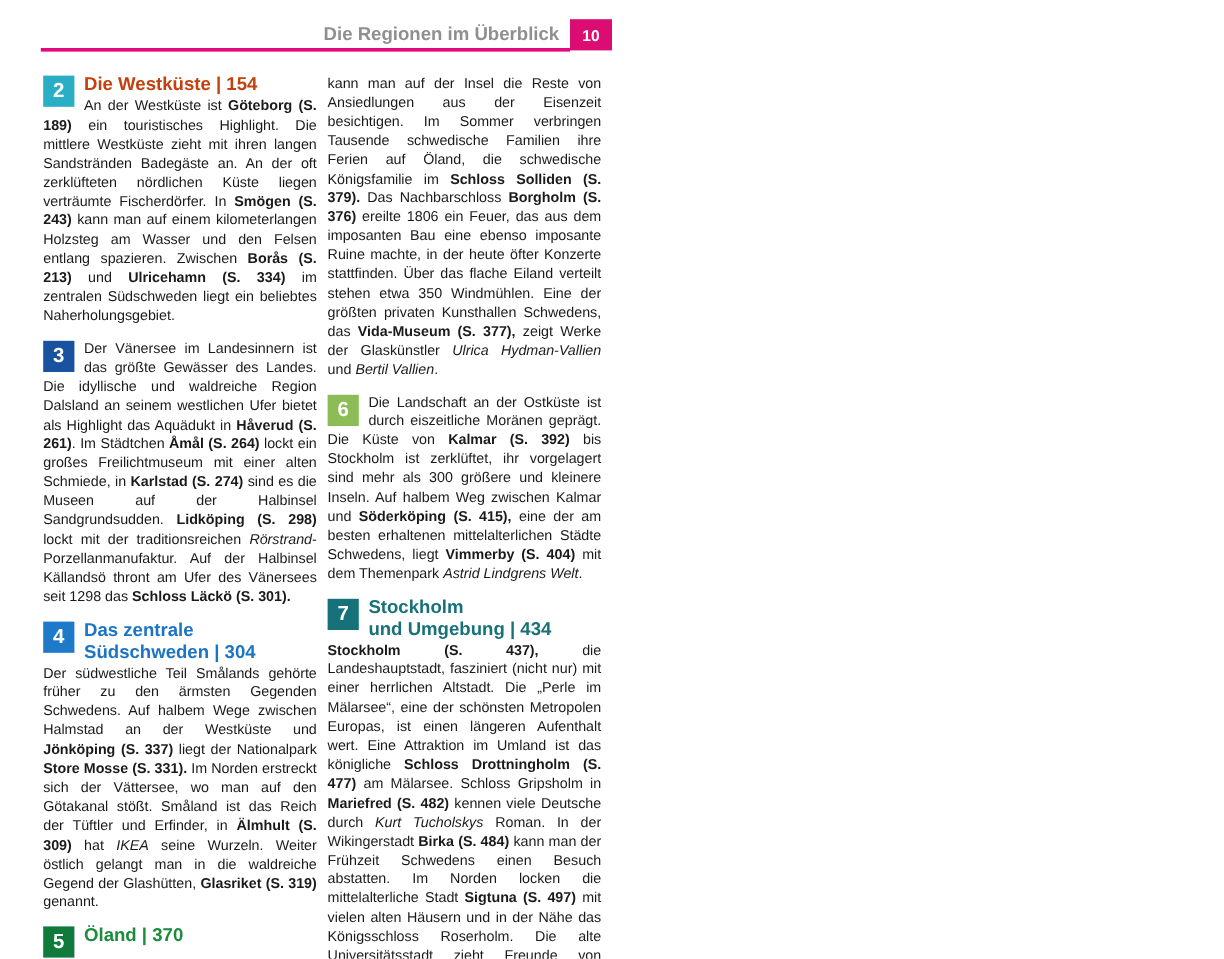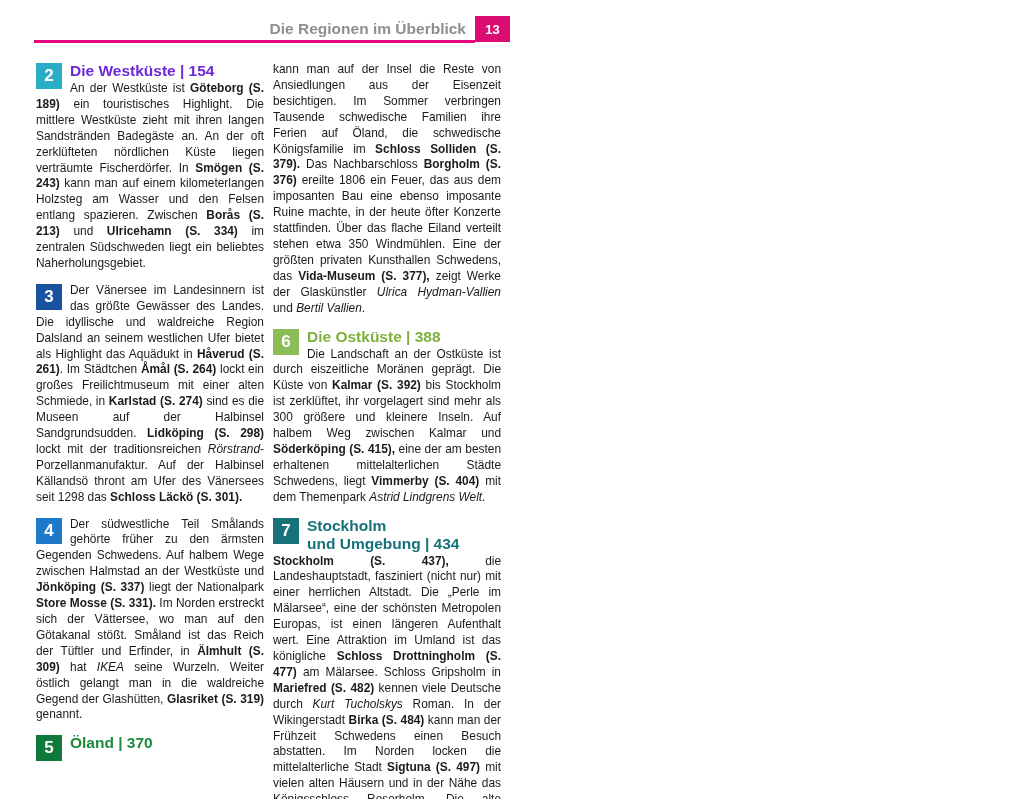--- a/index.html
+++ b/index.html
@@ -244,48 +244,48 @@
     </div>
     <div class="s1cols">
       <p>Die meisten Besucher betreten schwedischen Boden über die südlichste Provinz des Landes, Skåne (dt.: Schonen), die bis 1658 dänisch war. Die Gegend ist bekannt für ihre weiten Felder und gilt als Kornkammer Schwedens.</p>
       <p>Geschichtsträchtige Hafenstädte wie <b>Malmö (S. 35)</b> und <b>Ystad (S. 78)</b> liegen am Meer. Größere Orte sind <b>Karlshamn (S. 130)</b> und <b>Ronneby (S. 138)</b> sowie der Stützpunkt der Königlichen Kriegsflotte, <b>Karlskrona (S. 142).</b></p>
     </div>
   </section>
 </div>
 
 <div class="page" id="pageR">
   <div class="titleR">Die Regionen im Überblick</div>
-  <div class="pagenum pagenumR">13</div>
+  <div class="pagenum pagenumR">10</div>
   <div class="ruleR"></div>
   <div class="col col0">
       <section>
         <div class="nbox" style="background: rgb(42, 174, 198);">2</div>
-        <h3 style="color: #6d28d9;">Die Westküste | 154</h3>
+        <h3 style="color: #c2410c;">Die Westküste | 154</h3>
         <p>An der Westküste ist <b>Göteborg (S. 189)</b> ein touristisches Highlight. Die mittlere Westküste zieht mit ihren langen Sandstränden Badegäste an. An der oft zerklüfteten nördlichen Küste liegen verträumte Fischerdörfer. In <b>Smögen (S. 243)</b> kann man auf einem kilometerlangen Holzsteg am Wasser und den Felsen entlang spazieren. Zwischen <b>Borås (S. 213)</b> und <b>Ulricehamn (S. 334)</b> im zentralen Südschweden liegt ein beliebtes Naherholungsgebiet.</p>
       </section>
       <section>
         <div class="nbox" style="background: rgb(25, 82, 159);">3</div>
         <p>Der Vänersee im Landesinnern ist das größte Gewässer des Landes. Die idyllische und waldreiche Region Dalsland an seinem westlichen Ufer bietet als Highlight das Aquädukt in <b>Håverud (S. 261)</b>. Im Städtchen <b>Åmål (S. 264)</b> lockt ein großes Freilichtmuseum mit einer alten Schmiede, in <b>Karlstad (S. 274)</b> sind es die Museen auf der Halbinsel Sandgrundsudden. <b>Lidköping (S. 298)</b> lockt mit der traditionsreichen <i>Rörstrand</i>-Porzellanmanufaktur. Auf der Halbinsel Källandsö thront am Ufer des Vänersees seit 1298 das <b>Schloss Läckö (S. 301).</b></p>
       </section>
       <section>
         <div class="nbox" style="background: rgb(30, 121, 200);">4</div>
+        <h3 style="color: rgb(27, 116, 196);">Das zentrale<br>Südschweden | 304</h3>
         <p>Der südwestliche Teil Smålands gehörte früher zu den ärmsten Gegenden Schwedens. Auf halbem Wege zwischen Halmstad an der Westküste und <b>Jönköping (S. 337)</b> liegt der Nationalpark <b>Store Mosse (S. 331).</b> Im Norden erstreckt sich der Vättersee, wo man auf den Götakanal stößt. Småland ist das Reich der Tüftler und Erfinder, in <b>Älmhult (S. 309)</b> hat <i>IKEA</i> seine Wurzeln. Weiter östlich gelangt man in die waldreiche Gegend der Glashütten, <b>Glasriket (S. 319)</b> genannt.</p>
       </section>
       <section>
         <div class="nbox" style="background: rgb(15, 122, 59);">5</div>
         <h3 style="color: rgb(27, 139, 60);">Öland | 370</h3>
       </section>
     </div>
   <div class="col col1">
       <section>
         <p>kann man auf der Insel die Reste von Ansiedlungen aus der Eisenzeit besichtigen. Im Sommer verbringen Tausende schwedische Familien ihre Ferien auf Öland, die schwedische Königsfamilie im <b>Schloss Solliden (S. 379).</b> Das Nachbarschloss <b>Borgholm (S. 376)</b> ereilte 1806 ein Feuer, das aus dem imposanten Bau eine ebenso imposante Ruine machte, in der heute öfter Konzerte stattfinden. Über das flache Eiland verteilt stehen etwa 350 Windmühlen. Eine der größten privaten Kunsthallen Schwedens, das <b>Vida-Museum (S. 377),</b> zeigt Werke der Glaskünstler <i>Ulrica Hydman-Vallien</i> und <i>Bertil Vallien</i>.</p>
       </section>
       <section>
         <div class="nbox" style="background: rgb(140, 188, 85);">6</div>
-        <h3 style="color: rgb(125, 177, 59);">Die Ostküste | 388</h3>
         <p>Die Landschaft an der Ostküste ist durch eiszeitliche Moränen geprägt. Die Küste von <b>Kalmar (S. 392)</b> bis Stockholm ist zerklüftet, ihr vorgelagert sind mehr als 300 größere und kleinere Inseln. Auf halbem Weg zwischen Kalmar und <b>Söderköping (S. 415),</b> eine der am besten erhaltenen mittelalterlichen Städte Schwedens, liegt <b>Vimmerby (S. 404)</b> mit dem Themenpark <i>Astrid Lindgrens Welt</i>.</p>
       </section>
       <section>
         <div class="nbox" style="background: rgb(23, 113, 121);">7</div>
         <h3 style="color: rgb(23, 113, 121);">Stockholm<br>und Umgebung | 434</h3>
         <p><b>Stockholm (S. 437),</b> die Landeshauptstadt, fasziniert (nicht nur) mit einer herrlichen Altstadt. Die „Perle im Mälarsee“, eine der schönsten Metropolen Europas, ist einen längeren Aufenthalt wert. Eine Attraktion im Umland ist das königliche <b>Schloss Drottningholm (S. 477)</b> am Mälarsee. Schloss Gripsholm in <b>Mariefred (S. 482)</b> kennen viele Deutsche durch <i>Kurt Tucholskys</i> Roman. In der Wikingerstadt <b>Birka (S. 484)</b> kann man der Frühzeit Schwedens einen Besuch abstatten. Im Norden locken die mittelalterliche Stadt <b>Sigtuna (S. 497)</b> mit vielen alten Häusern und in der Nähe das Königsschloss Roserholm. Die alte Universitätsstadt  zieht Freunde von Kulturgeschichte, Gartenbau und Kirchenarchitektur an.</p>
       </section>
     </div>
 </div>
 

